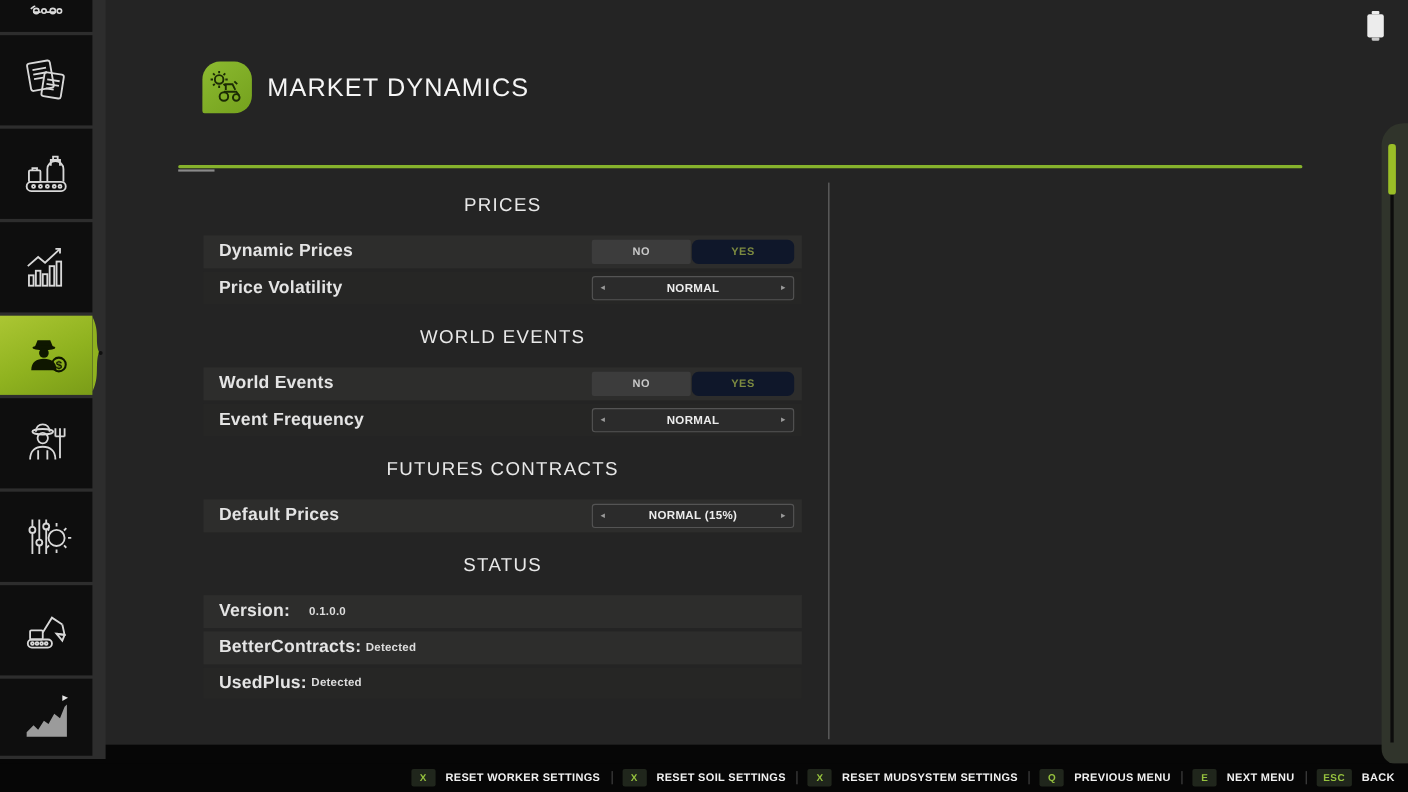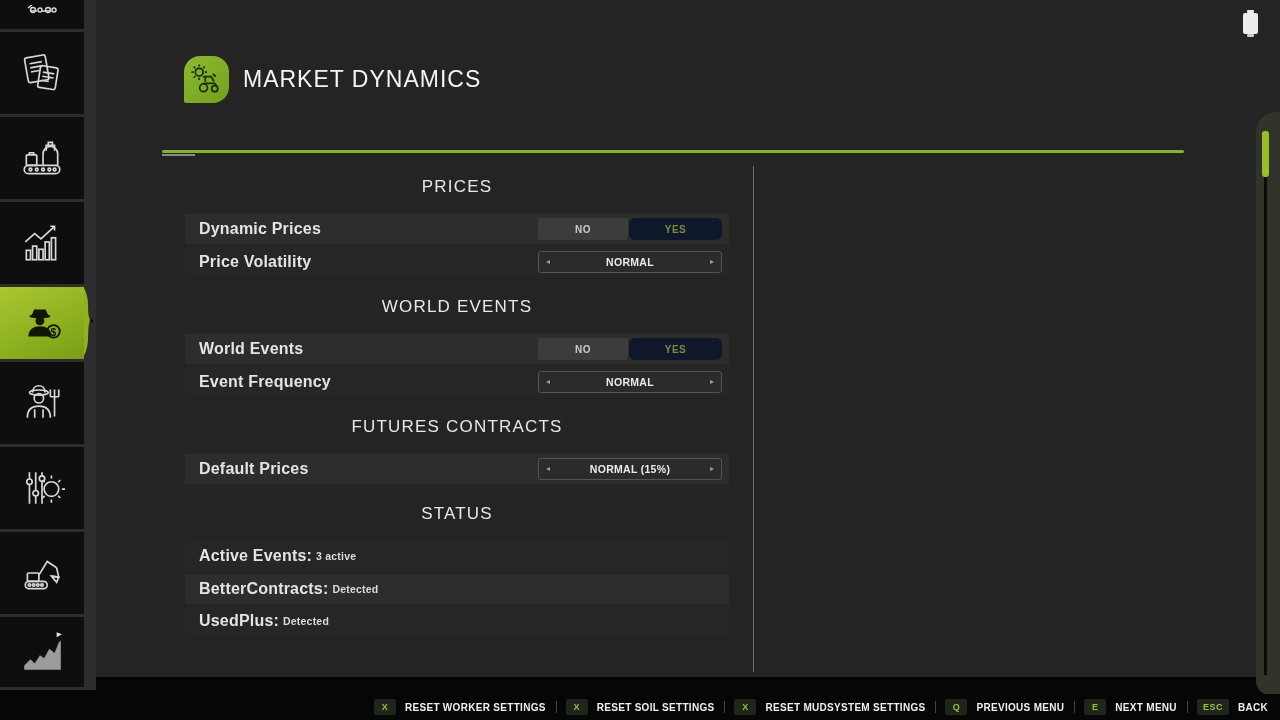--- a/index.html
+++ b/index.html
@@ -258,23 +258,23 @@
     <div class="row light">
       <span class="row-label">Default Prices</span>
       <div class="selector">
         <span class="sel-arrow">◂</span>
         <span class="sel-value">NORMAL (15%)</span>
         <span class="sel-arrow">▸</span>
       </div>
     </div>
 
     <div class="section-title">STATUS</div>
-    <div class="row dark">
-      <span class="row-label status-label">Active Events:</span>
-      <span class="row-value">3 active</span>
+    <div class="row light">
+      <span class="row-label status-label">Version:</span>
+      <span class="row-value">0.1.0.0</span>
     </div>
     <div class="row light">
       <span class="row-label status-label">BetterContracts:</span>
       <span class="row-value">Detected</span>
     </div>
     <div class="row dark" style="height:28px;margin-bottom:0">
       <span class="row-label status-label">UsedPlus:</span>
       <span class="row-value">Detected</span>
     </div>
   </div>

